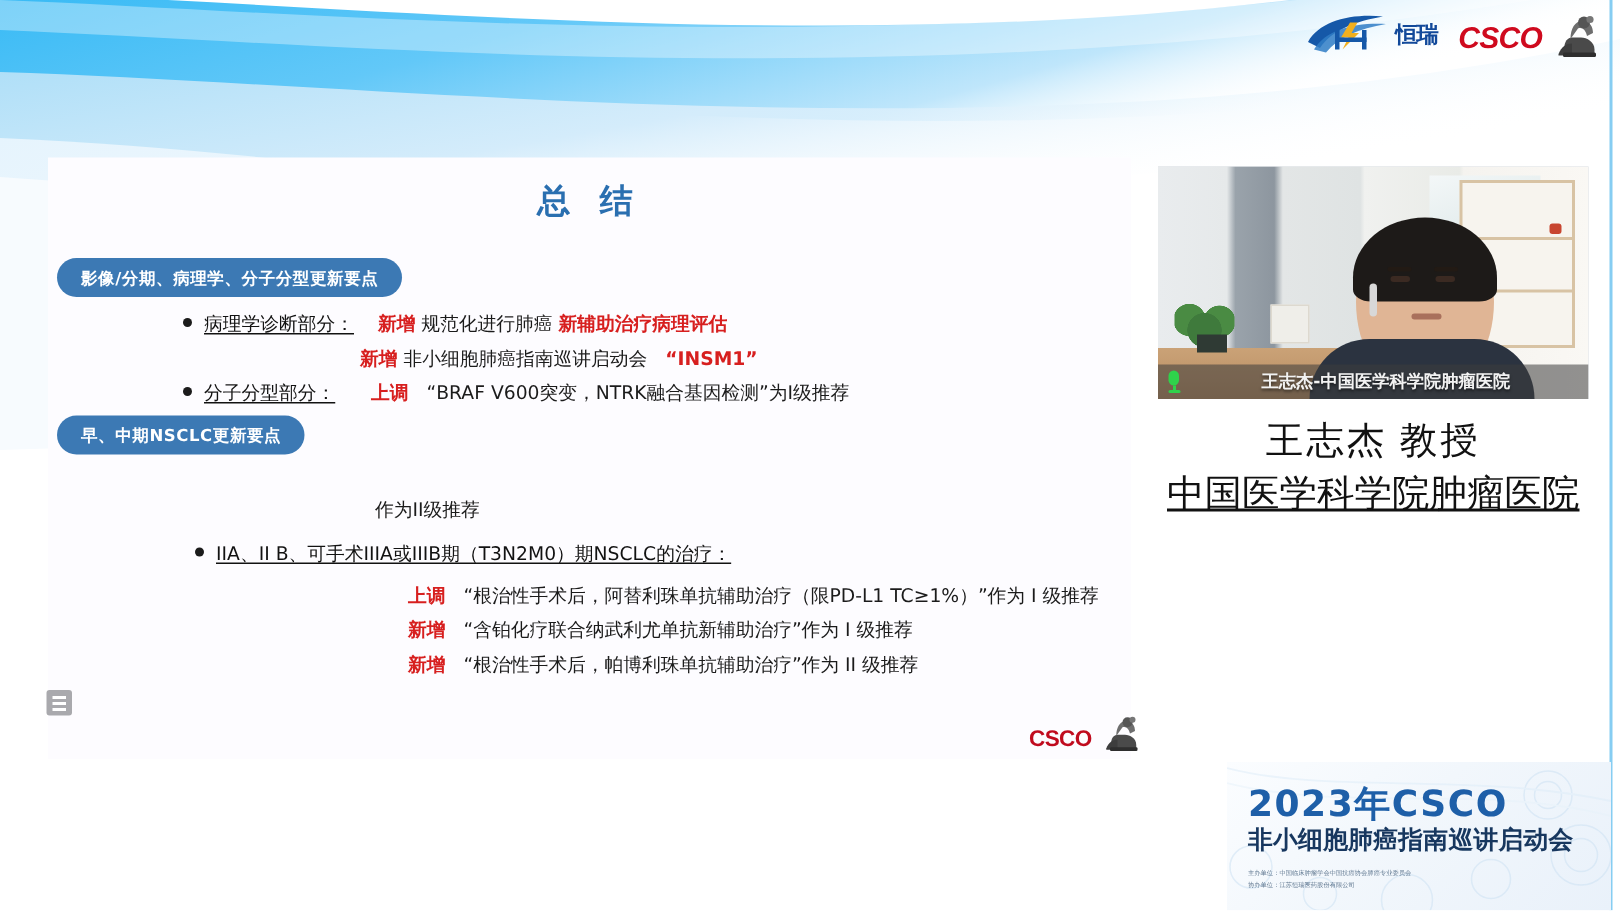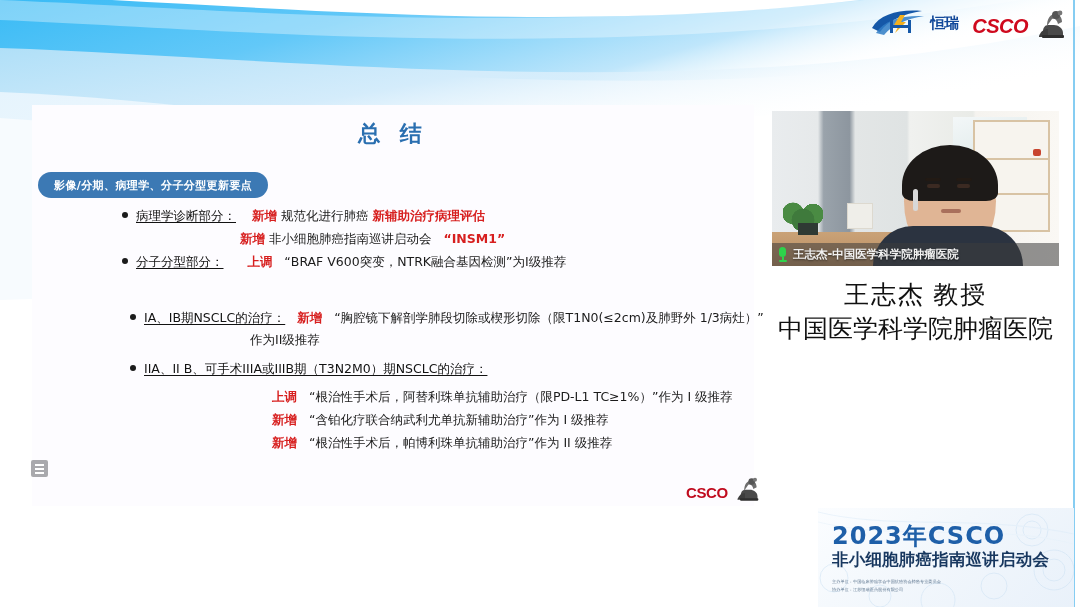--- a/index.html
+++ b/index.html
@@ -294,33 +294,34 @@
     position: absolute; left: 0.5px; bottom: 0;
     width: 8px; height: 2px; background: #2fd24b; border-radius: 1px;
   }
   .name-badge .nb-text {
     color: #f2f2f2;
     font-size: 11.5px;
     font-weight: bold;
     font-family: "DejaVu Sans", sans-serif;
     white-space: nowrap;
     text-shadow: 0 1px 2px rgba(0,0,0,.55);
+    margin-left: 48px;
   }
 
   
   .presenter {
     position: absolute;
     left: 772px; top: 278px;
     width: 287px;
     text-align: center;
     color: #111111;
     font-family: "DejaVu Sans", sans-serif;
   }
   .presenter .line1 { font-size: 25px; letter-spacing: 2px; line-height: 1.35; font-family: Liberation Serif, serif; }
-  .presenter .line2 { font-size: 25px; letter-spacing: 0px; line-height: 1.35; }
+  .presenter .line2 { font-size: 25px; letter-spacing: 0px; line-height: 1.35; text-decoration: underline; }
 
   
   .banner {
     position: absolute;
     left: 818px; top: 508px;
     width: 256px; height: 99px;
     background: linear-gradient(135deg,#fbfdff 0%, #f2f7fc 45%, #e9f1fa 100%);
     overflow: hidden;
   }
   .banner .rings { position: absolute; inset: 0; opacity: .5; }
@@ -443,33 +444,22 @@
       <span class="txt">
         <span class="hd">分子分型部分：</span>
         <span>&nbsp;&nbsp;&nbsp;&nbsp;</span>
         <span class="red">上调</span>
         <span>&nbsp;</span>
         <span>“BRAF V600突变，NTRK融合基因检测”为I级推荐</span>
       </span>
     </div>
   </div>
 
-
-  <div class="blk b3">
-    <div class="bullet-row">
-      <span class="dot"></span>
-      <span class="txt">
-        <span class="hd">IA、IB期NSCLC的治疗：</span>
-        <span>&nbsp;</span>
-        <span class="red">新增</span>
-        <span>&nbsp;</span>
-        <span>“胸腔镜下解剖学肺段切除或楔形切除（限T1N0(≤2cm)及肺野外 1/3病灶）”</span>
-      </span>
-    </div>
-  </div>
+  <div class="pill pill-2">早、中期NSCLC更新要点</div>
+
   <div class="blk b3b">
     <span class="sub">作为II级推荐</span>
   </div>
 
   <div class="blk b4">
     <div class="bullet-row">
       <span class="dot"></span>
       <span class="txt hd">IIA、II B、可手术IIIA或IIIB期（T3N2M0）期NSCLC的治疗：</span>
     </div>
   </div>

